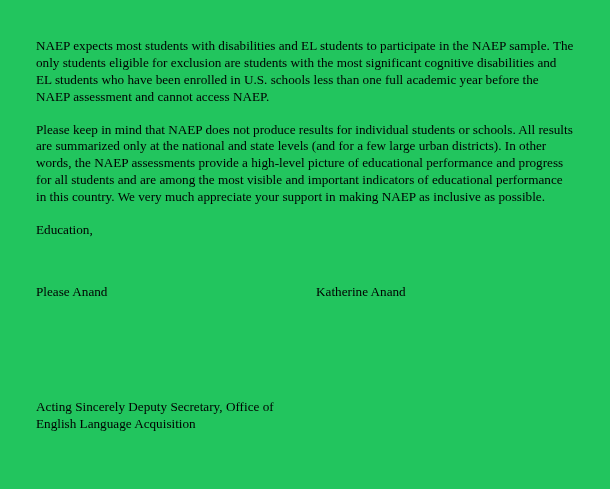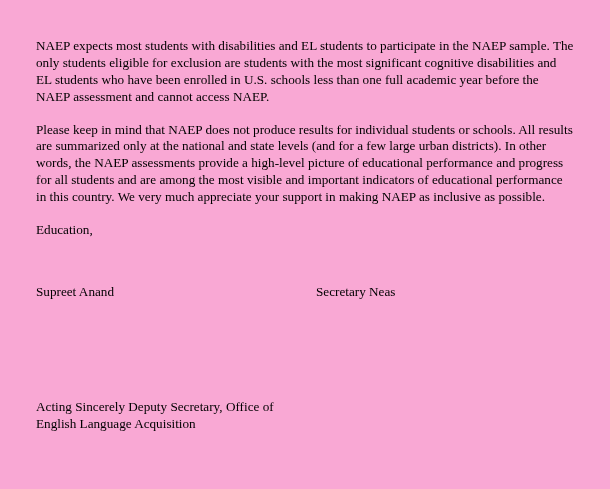--- a/index.html
+++ b/index.html
@@ -4,21 +4,21 @@
 <style>
   html, body {
     margin: 0;
     padding: 0;
     background: #ffffff;
   }
   .page {
     position: relative;
     width: 610px;
     height: 489px;
-    background: #f9a8d4;
+    background: #22c55e;
     box-sizing: border-box;
     padding: 38px 36px 0 36px;
     font-family: "Liberation Serif", "DejaVu Serif", serif;
     font-size: 13.2px;
     line-height: 1.28;
     color: #000000;
     overflow: hidden;
   }
   .body-text p {
     margin: 0 0 16px 0;
@@ -50,21 +50,21 @@
 
 <div class="page">
 
   <div class="body-text">
     <p>NAEP expects most students with disabilities and EL students to participate in the NAEP sample.  The only students eligible for exclusion are students with the most significant cognitive disabilities and EL students who have been enrolled in U.S. schools less than one full academic year before the NAEP assessment and cannot access NAEP.</p>
     <p>Please keep in mind that NAEP does not produce results for individual students or schools.  All results are summarized only at the national and state levels (and for a few large urban districts).  In other words, the NAEP assessments provide a high-level picture of educational performance and progress for all students and are among the most visible and important indicators of educational performance in this country.  We very much appreciate your support in making NAEP as inclusive as possible.</p>
     <p class="closing">Education,</p>
   </div>
 
   <div class="sig-row sig-names">
-    <div class="sig-cell">Supreet Anand</div>
-    <div class="sig-cell">Secretary Neas</div>
+    <div class="sig-cell">Please Anand</div>
+    <div class="sig-cell">Katherine Anand</div>
   </div>
 
   <div class="sig-row sig-titles">
     <div class="sig-cell">Acting Sincerely Deputy Secretary, Office of English Language Acquisition</div>
   </div>
 
 </div>
 
 </body></html>

